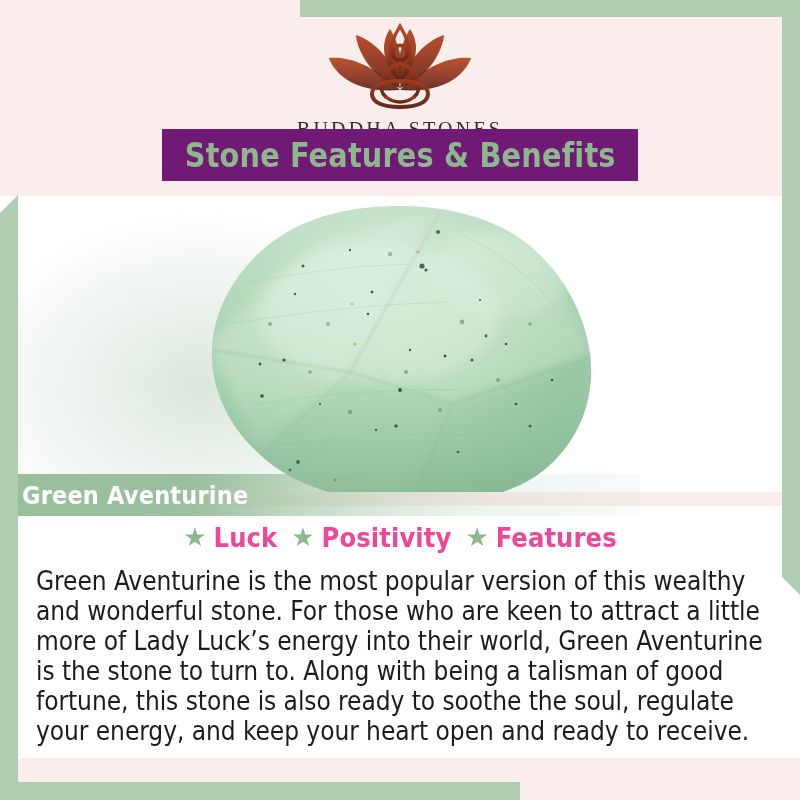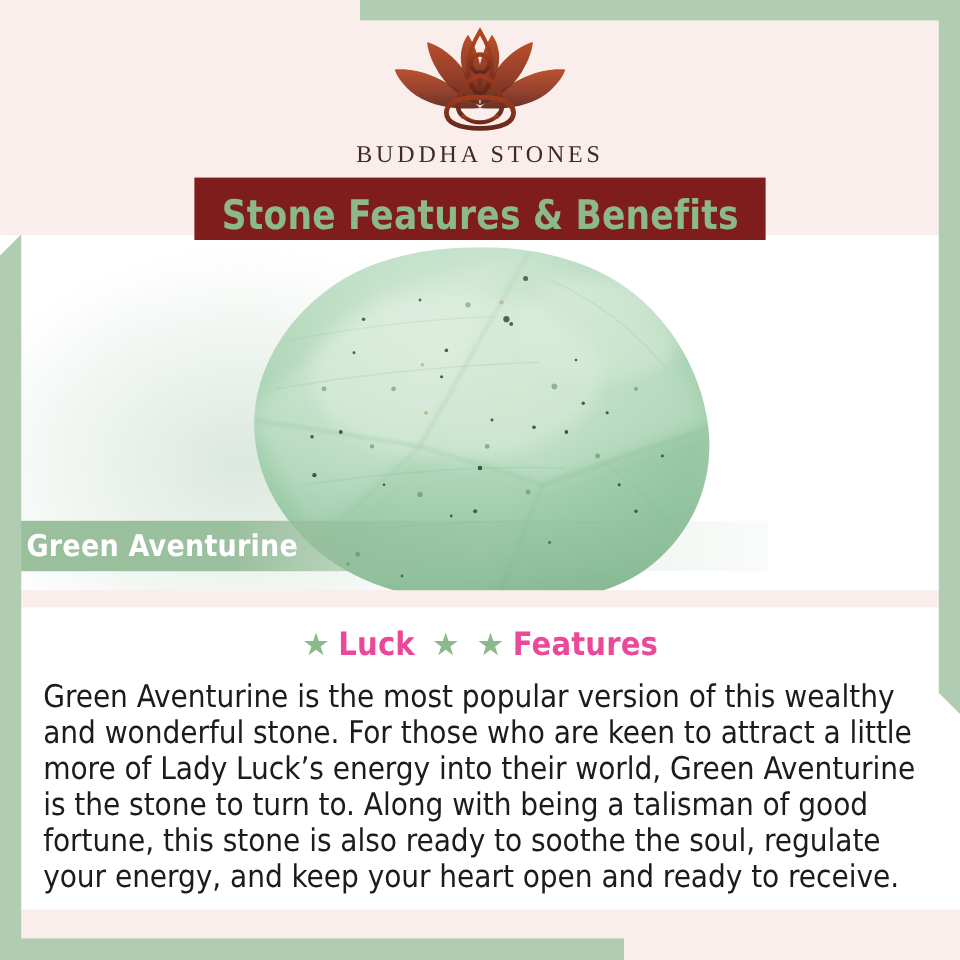--- a/index.html
+++ b/index.html
@@ -86,28 +86,28 @@
     font-family: "Liberation Serif", serif;
     font-size: 20px;
     letter-spacing: 3.2px;
     color: #3d2b26;
     text-align: center;
   }
 
   
   #title-banner {
     position: absolute;
-    top: 148px;
+    top: 129px;
     left: 162px;
     width: 476px;
     height: 52px;
-    background: #7f1d1d;
+    background: #701a75;
     z-index: 30;
     display: flex;
-    align-items: flex-end;
+    align-items: center;
     justify-content: center;
   }
   #title-text {
     font-family: "Liberation Sans Narrow", "DejaVu Sans Condensed", "Liberation Sans", sans-serif;
     font-weight: bold;
     font-size: 34px;
     letter-spacing: 0.2px;
     color: #8cb98c;
     transform: scaleX(0.94);
     white-space: nowrap;
@@ -142,21 +142,21 @@
     top: 10px;
     width: 480px;
     height: 300px;
     background: radial-gradient(ellipse at 50% 60%, rgba(190,212,195,0.55) 0%, rgba(255,255,255,0) 70%);
     filter: blur(6px);
   }
 
   
   #stone-name-bar {
     position: absolute;
-    top: 434px;
+    top: 474px;
     left: 0;
     width: 640px;
     height: 42px;
     z-index: 25;
     pointer-events: none;
   }
   #stone-name-fill {
     position: absolute;
     inset: 0;
     background: linear-gradient(to right,
@@ -438,20 +438,21 @@
 
   <div id="content">
 
     <div id="benefits">
       <span class="benefit">
         <span class="benefit-star">★</span>
         <span class="benefit-label">Luck</span>
       </span>
       <span class="benefit">
         <span class="benefit-star">★</span>
+        <span class="benefit-label">Positivity</span>
       </span>
       <span class="benefit">
         <span class="benefit-star">★</span>
         <span class="benefit-label">Features</span>
       </span>
     </div>
 
     <p id="description">Green Aventurine is the most popular version of this wealthy and wonderful stone. For those who are keen to attract a little more of Lady Luck’s energy into their world, Green Aventurine is the stone to turn to. Along with being a talisman of good fortune, this stone is also ready to soothe the soul, regulate your energy, and keep your heart open and ready to receive.</p>
   </div>
 

